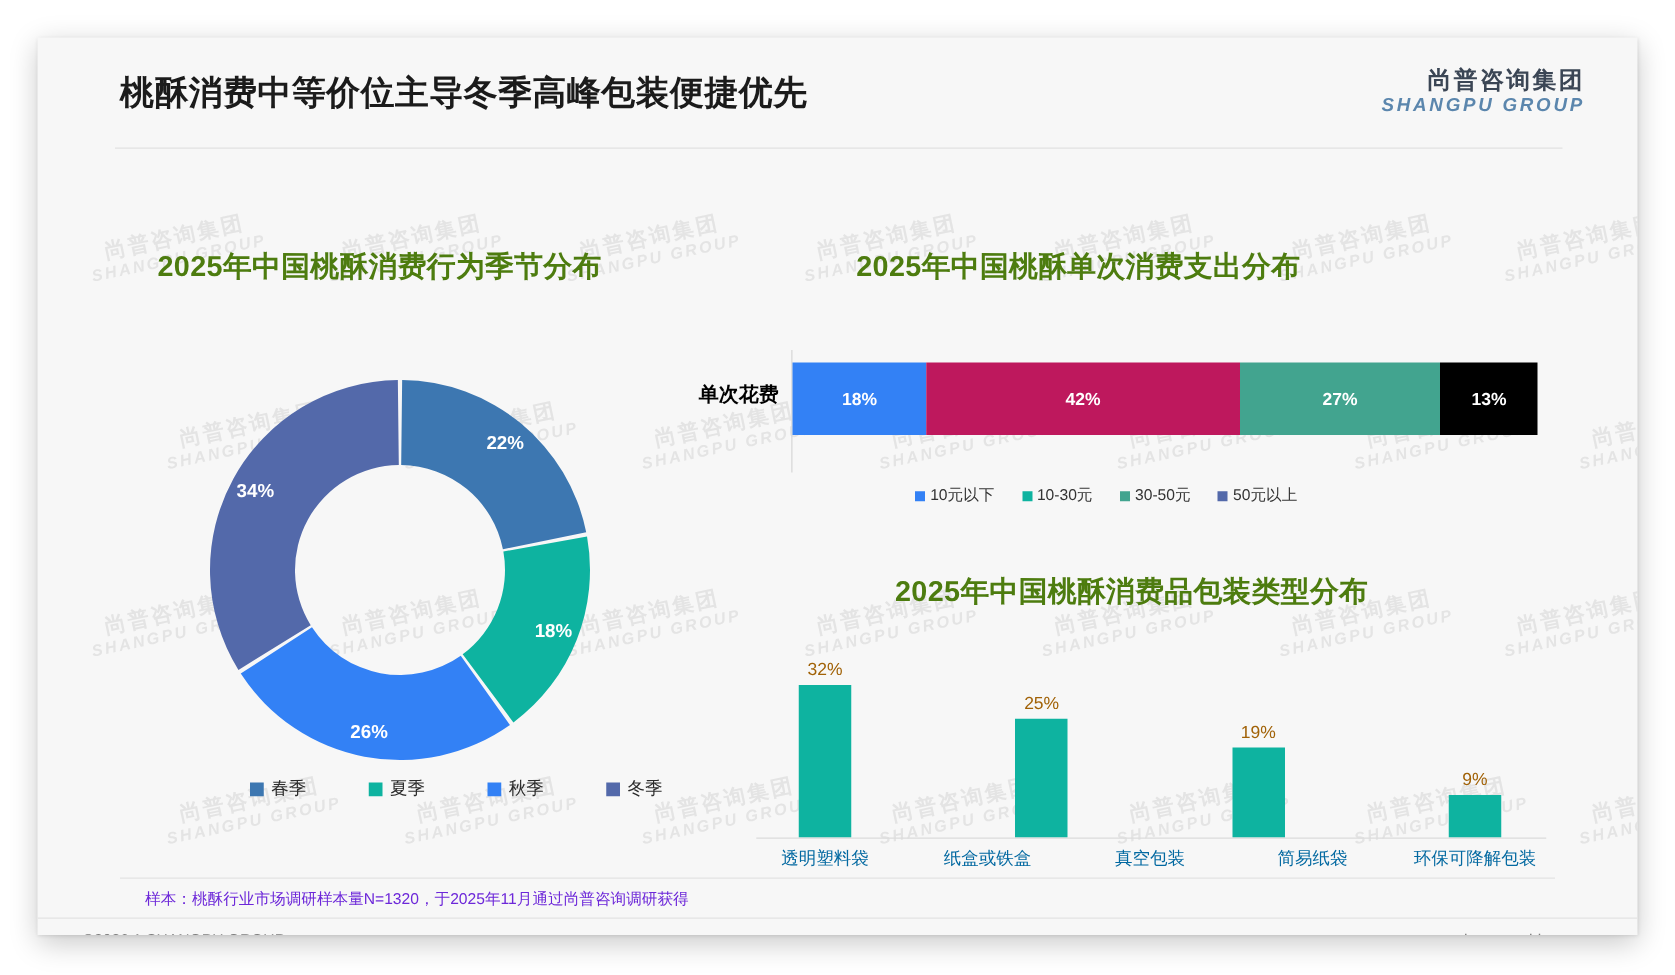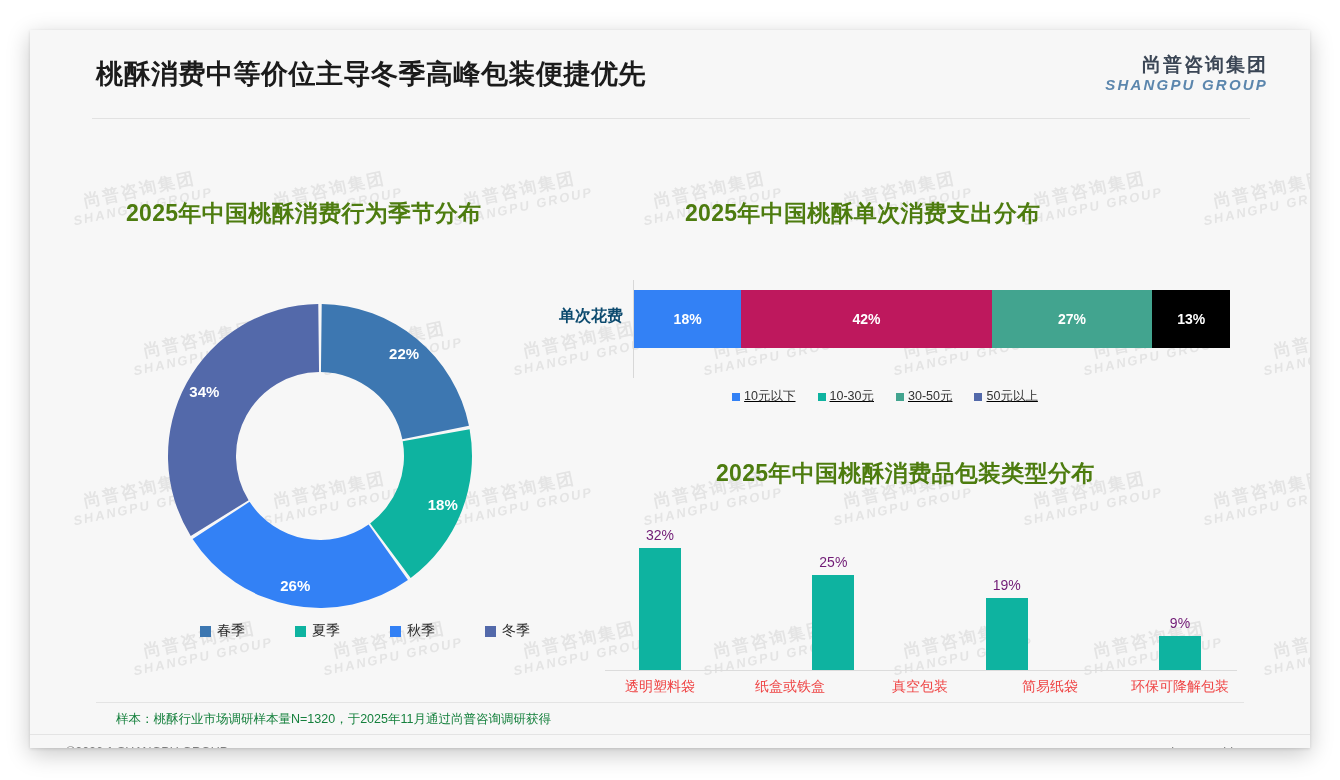--- a/index.html
+++ b/index.html
@@ -147,21 +147,21 @@
     width: 1px; height: 98px;
     background: #d8d8d8;
   }
   #stack-cat {
     position: absolute;
     left: 0; top: 26px;
     width: 98px;
     text-align: right;
     font-size: 16px;
     font-weight: 700;
-    color: #0c4a6e;
+    color: #000000;
   }
   #stack-bar {
     position: absolute;
     left: 109px; top: 10px;
     width: 596px; height: 58px;
     display: flex;
   }
   .stack-seg {
     display: flex;
     align-items: center;
@@ -172,21 +172,20 @@
   }
 
   #stack-legend {
     position: absolute;
     left: 495px; top: 358px;
     width: 720px;
     display: flex;
     justify-content: center;
     gap: 22px;
     z-index: 3;
-    text-decoration: underline;
   }
   #stack-legend .legend-item { gap: 4px; }
   #stack-legend .legend-swatch { width: 8px; height: 8px; }
   #stack-legend .legend-text { font-size: 12.5px; color: #333; }
 
   
   #column-wrap {
     position: absolute;
     left: 565px; top: 470px;
     width: 650px; height: 210px;
@@ -203,57 +202,57 @@
   .col-group {
     width: 130px;
     height: 170px;
     display: flex;
     flex-direction: column;
     align-items: center;
     justify-content: flex-end;
   }
   .col-value {
     font-size: 14px;
-    color: #701a75;
+    color: #a16207;
     margin-bottom: 5px;
   }
   .col-bar { width: 42px; }
   #column-axis {
     position: absolute;
     left: 10px; top: 170px;
     width: 632px; height: 1px;
     background: #dcdcdc;
   }
   #column-cats {
     position: absolute;
     left: 0; top: 178px;
     width: 650px;
     display: flex;
     justify-content: space-between;
   }
   .col-cat {
     width: 130px;
     text-align: center;
     font-size: 14px;
-    color: #ef4444;
+    color: #0369a1;
   }
 
   
   #footnote-rule {
     position: absolute;
     left: 66px; top: 672px;
     width: 1148px; height: 1px;
     background: #e4e4e4;
     z-index: 3;
   }
   #footnote {
     position: absolute;
     left: 86px; top: 681px;
     font-size: 12.5px;
-    color: #15803d;
+    color: #6d28d9;
     z-index: 3;
   }
   #footer-rule {
     position: absolute;
     left: 0; top: 704px;
     width: 1280px; height: 1px;
     background: #e4e4e4;
     z-index: 3;
   }
   #footer {

